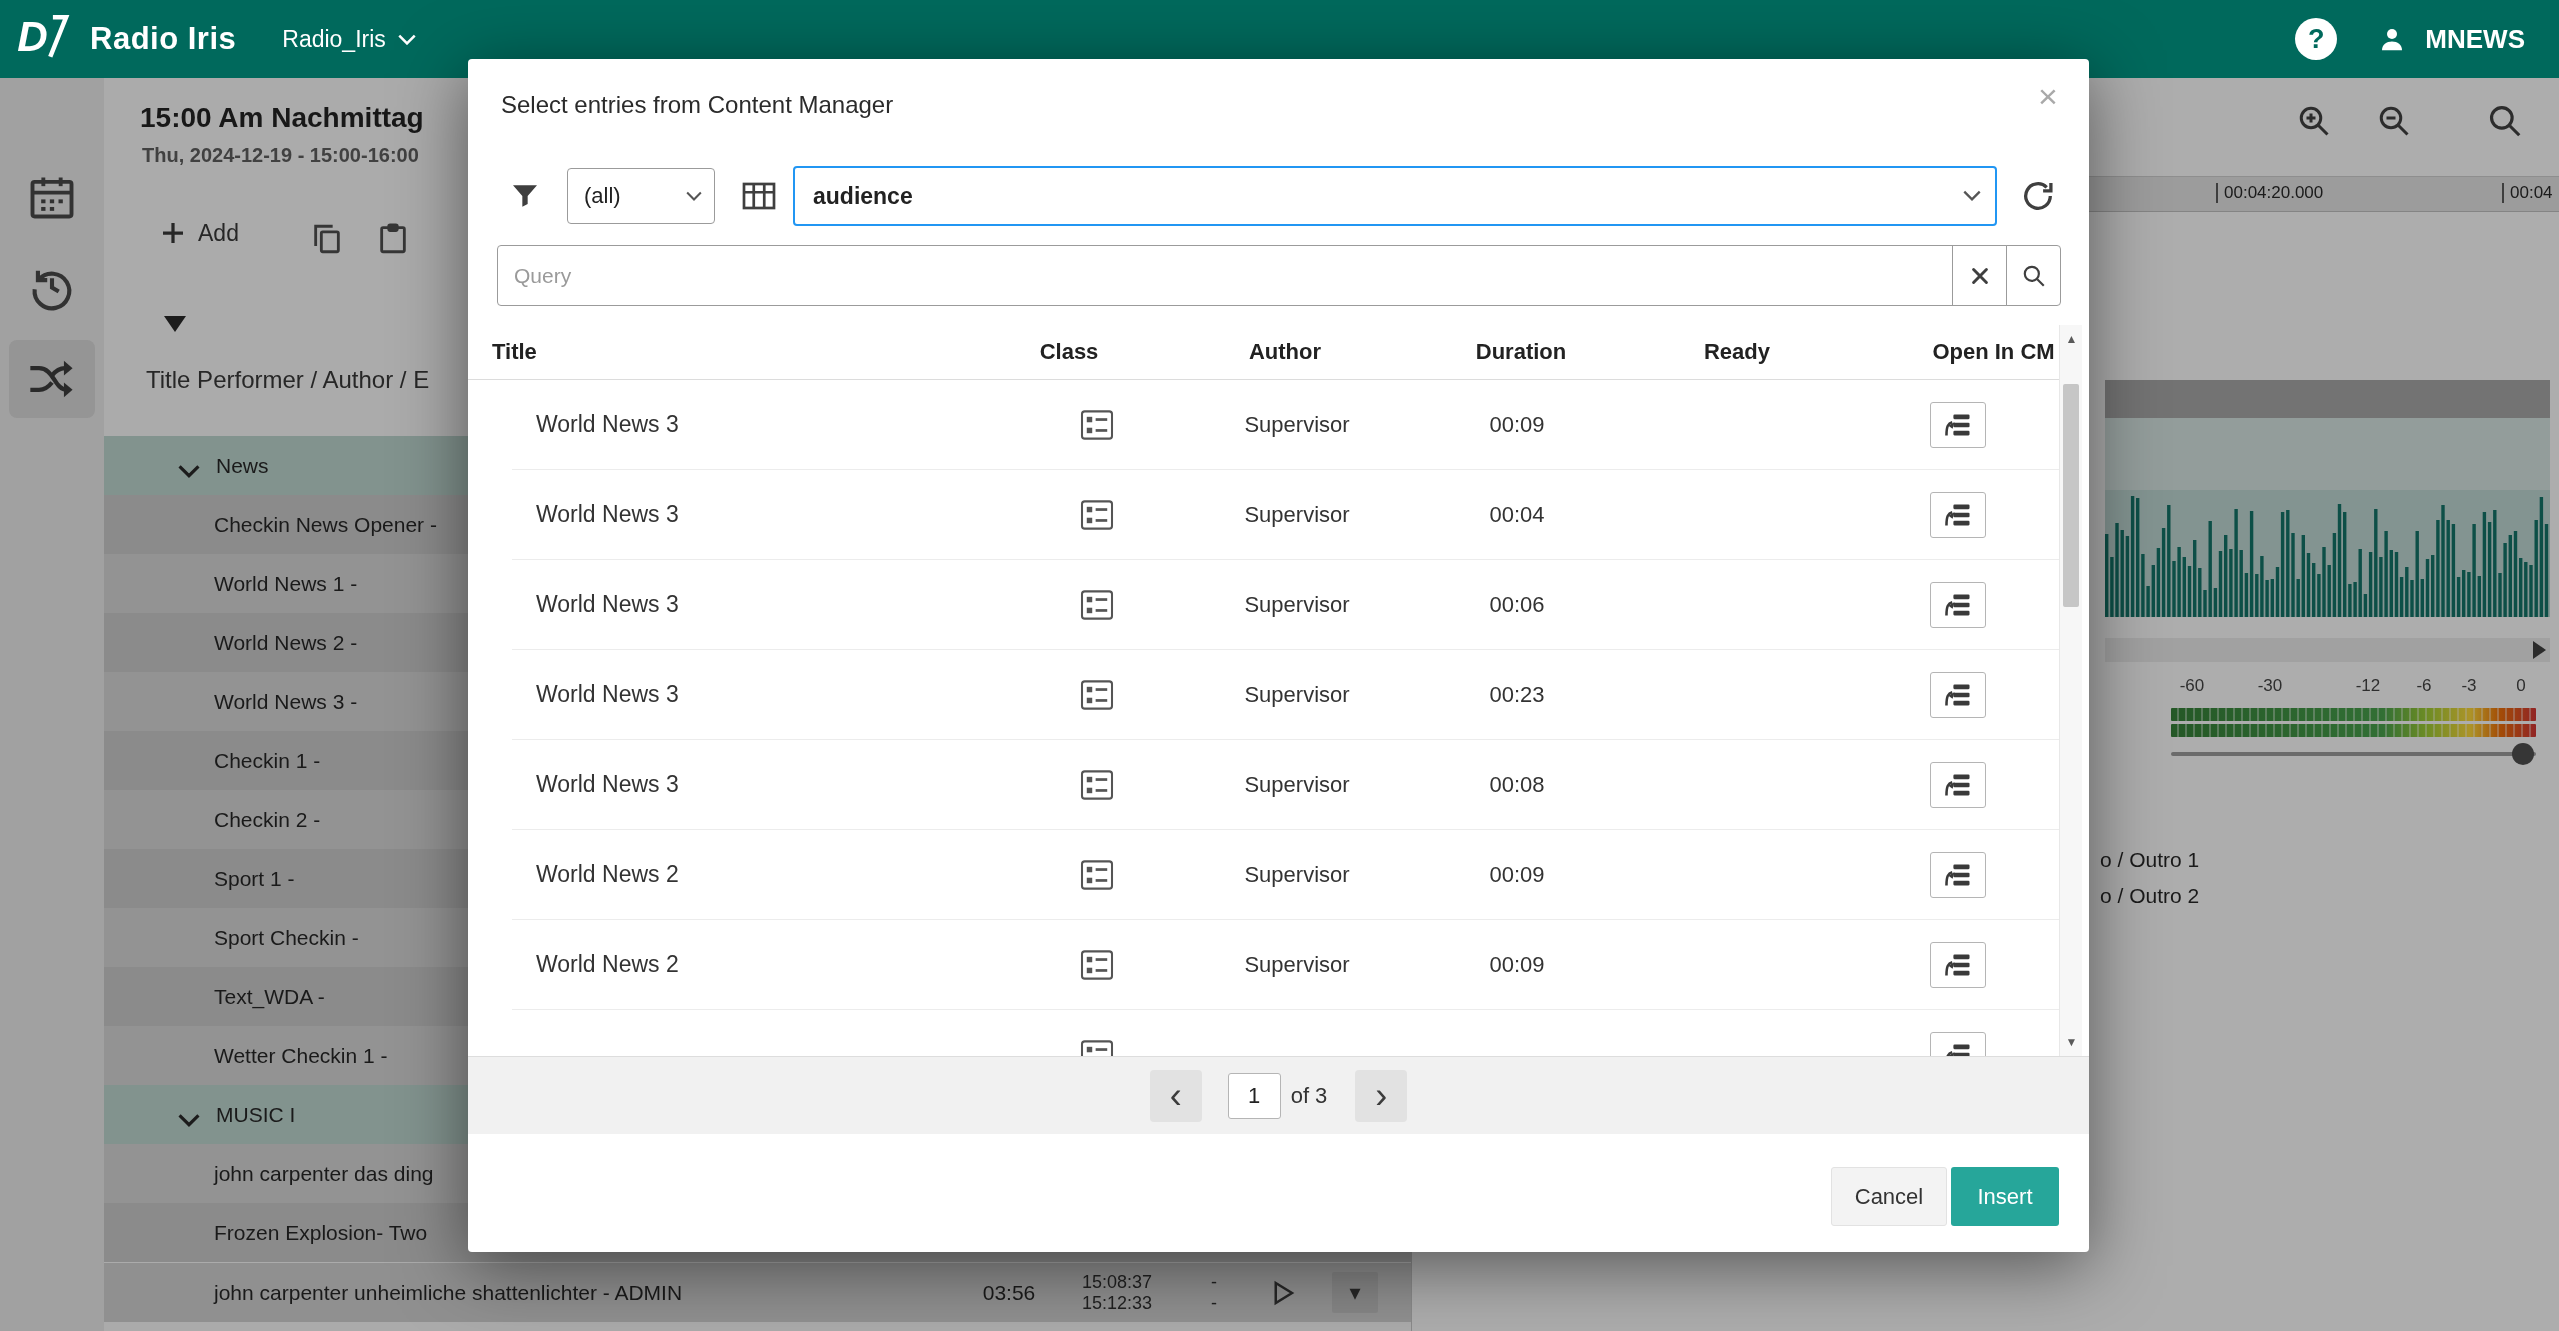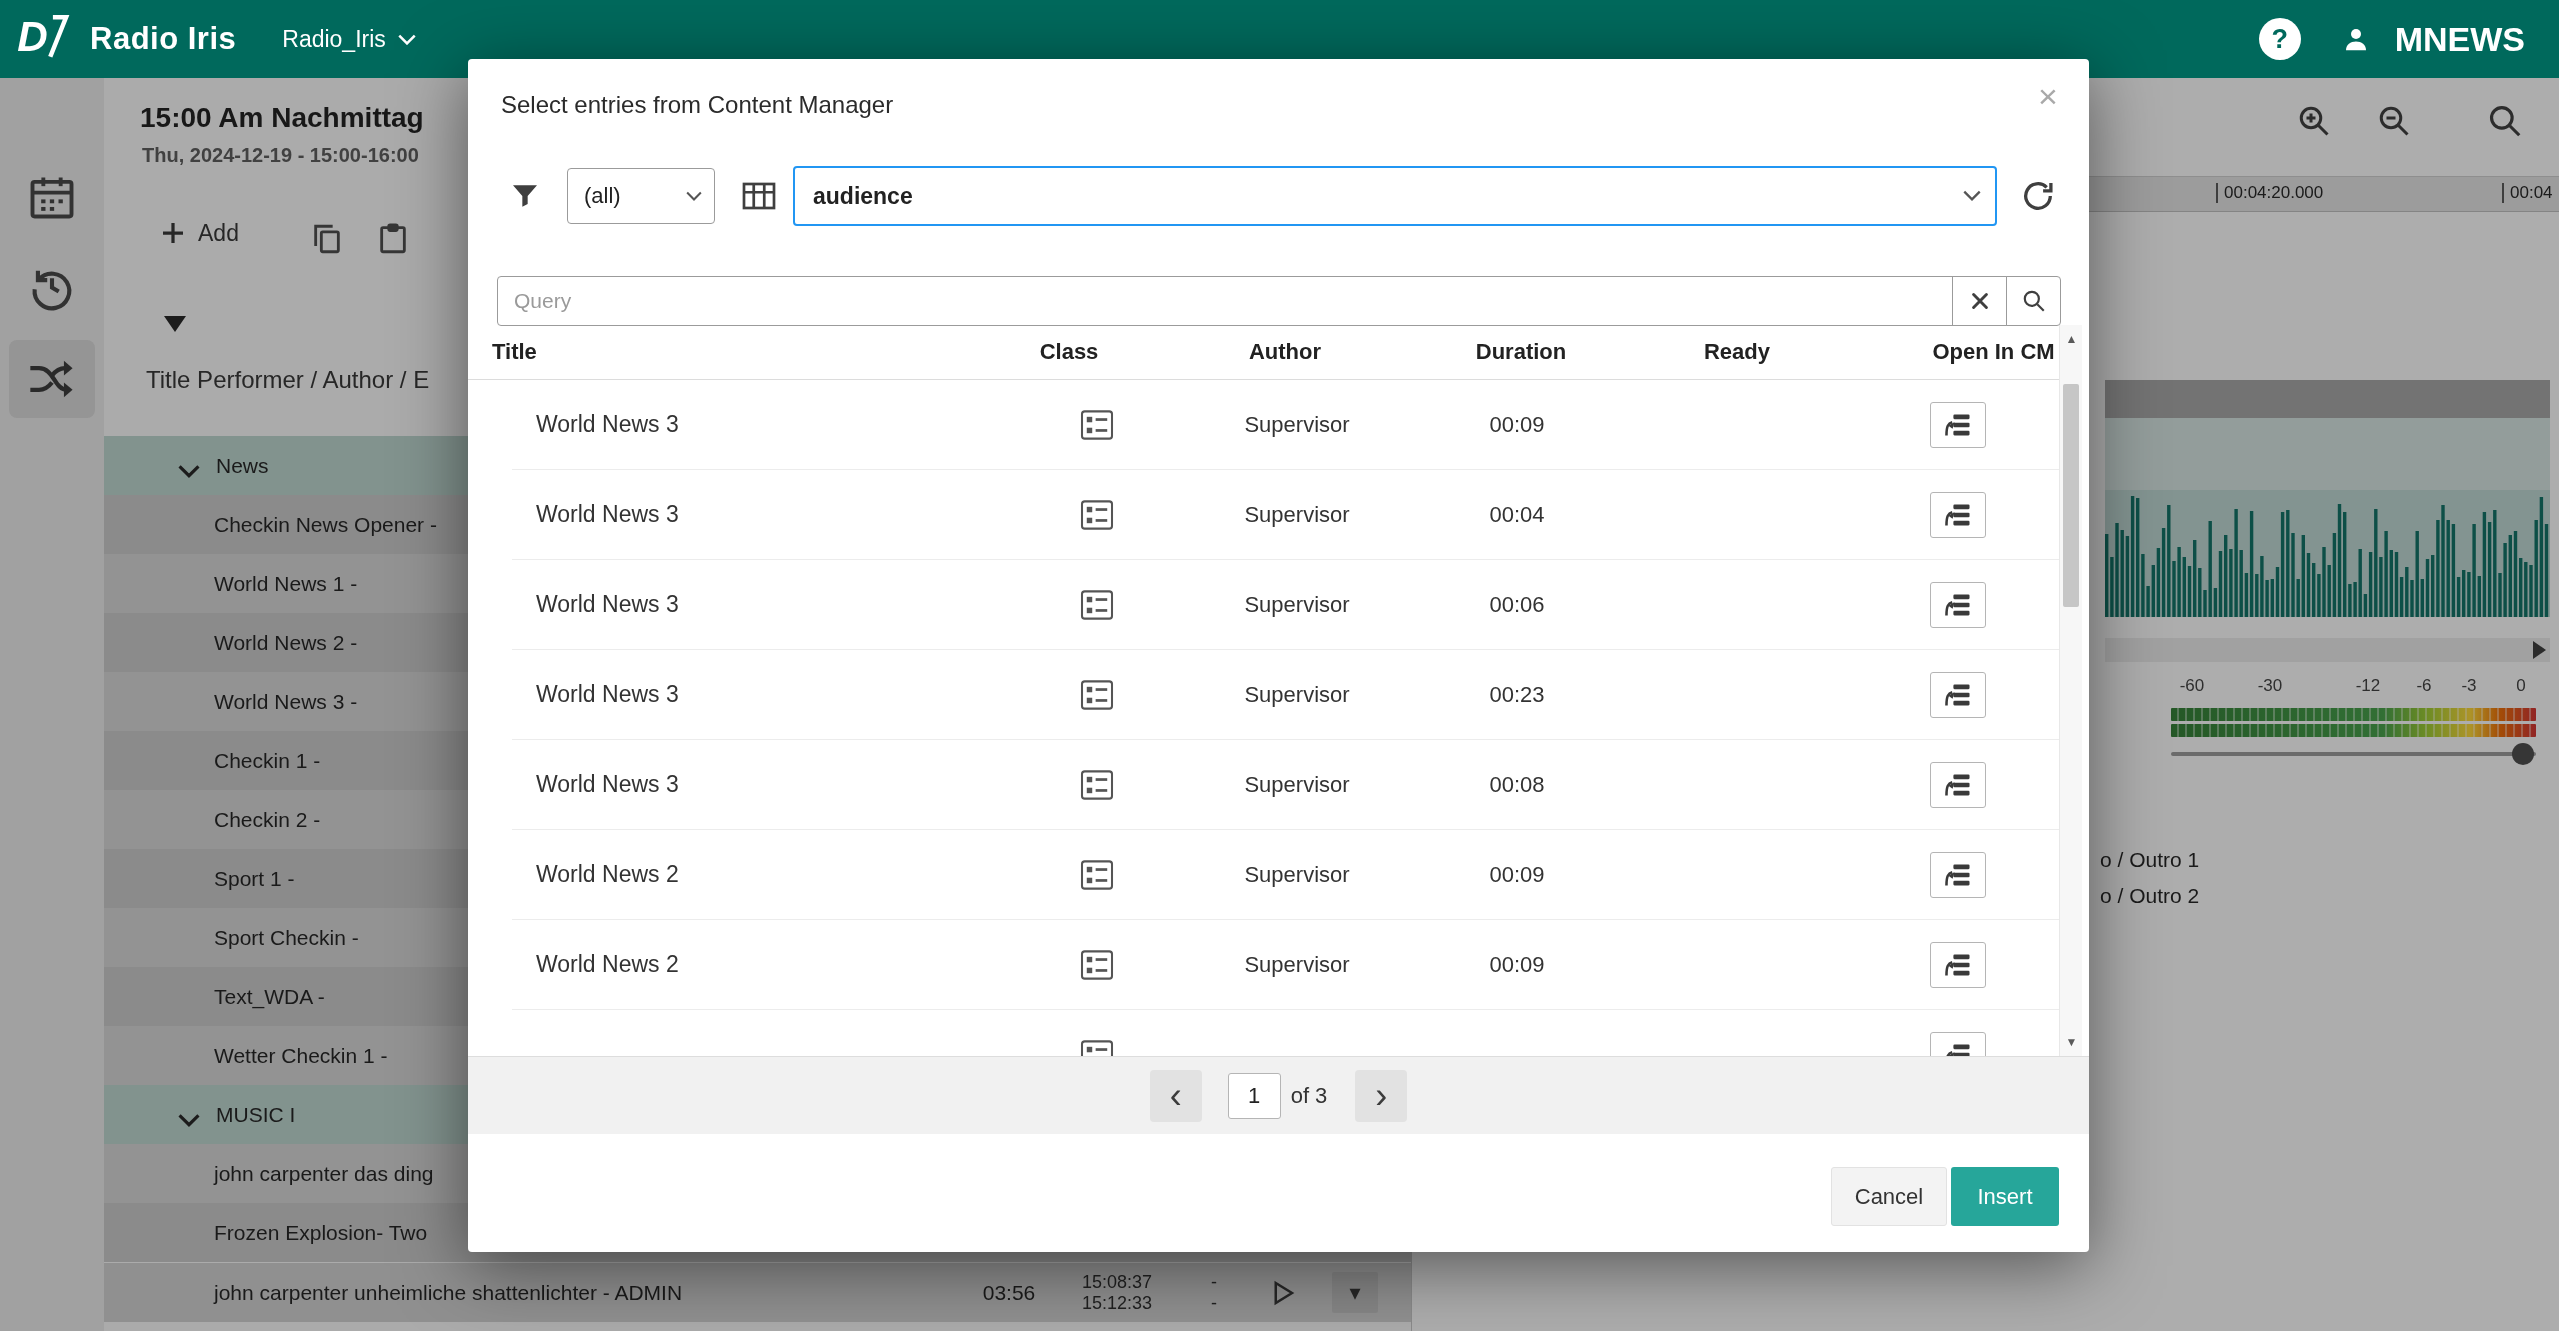--- a/index.html
+++ b/index.html
@@ -9,21 +9,21 @@
 
   
   .topbar { position:absolute; left:0; top:0; width:2559px; height:78px;
     background:#00695c; color:#fff; display:flex; align-items:center; z-index:10; }
   .logo { margin-left:16px; width:60px; height:52px; flex:0 0 auto; }
   .app-name { font-size:31px; font-weight:bold; margin-left:14px; letter-spacing:.5px; }
   .workspace { margin-left:46px; font-size:23px; display:flex; align-items:center; gap:12px; cursor:pointer; }
   .topbar-right { margin-left:auto; margin-right:34px; display:flex; align-items:center; gap:40px; }
   .help-btn { width:42px; height:42px; border-radius:50%; background:#fff; color:#00695c;
     display:grid; place-items:center; font-size:27px; font-weight:bold; }
-  .user-chip { display:flex; align-items:center; gap:24px; font-size:34px; font-weight:bold; }
+  .user-chip { display:flex; align-items:center; gap:18px; font-size:26px; font-weight:bold; }
 
   
   .sidebar { position:absolute; left:0; top:78px; width:104px; height:1253px; background:#ececec; }
   .side-icon { position:absolute; left:9px; width:86px; height:78px; display:grid; place-items:center; color:#444; }
   .side-icon.active { background:#d9d9d9; border-radius:8px; }
 
   
   .left-panel { position:absolute; left:104px; top:78px; width:1308px; height:1253px;
     background:#fbfbfb; border-right:1px solid #c9c9c9; overflow:hidden; }
   .show-title { position:absolute; left:36px; top:24px; font-size:28px; font-weight:bold; color:#1c1c1c; white-space:nowrap; }
@@ -96,21 +96,21 @@
   .cat-select { width:148px; height:56px; border:1px solid #9b9b9b; border-radius:4px; background:#fff;
     display:flex; align-items:center; padding:0 12px 0 16px; font-size:22px; color:#222; margin-right:26px; }
   .cat-select .lbl { flex:1; }
   .grid-ic { width:36px; height:32px; margin-right:16px; background:none; border:none; display:grid; place-items:center; }
   .combo { flex:1; height:60px; border:2px solid #2196f3; border-radius:4px; position:relative;
     display:flex; align-items:flex-start; margin-right:18px; background:#fff; }
   .combo input { flex:1; height:100%; border:none; outline:none; background:none; padding:0 40px 0 18px;
     font-size:23px; font-weight:bold; color:#222; font-family:inherit; }
   .combo .chev-abs { position:absolute; right:14px; top:22px; }
   .refresh-btn { width:46px; height:46px; background:none; border:none; display:grid; place-items:center; }
-  .query-row { position:absolute; left:29px; top:186px; width:1564px; height:50px; display:flex;margin-top:31px; }
+  .query-row { position:absolute; left:29px; top:186px; width:1564px; height:61px; display:flex; }
   .query-input { flex:1; border:1px solid #9b9b9b; border-radius:4px 0 0 4px; padding:0 16px;
     font-size:21px; color:#222; font-family:inherit; outline:none; }
   .query-input::placeholder { color:#9a9a9a; }
   .ig-btn { width:55px; border:1px solid #9b9b9b; margin-left:-1px; background:#fff;
     display:grid; place-items:center; }
   .ig-btn.last { border-radius:0 4px 4px 0; }
 
   .cm-grid { display:grid; grid-template-columns:500px 170px 230px 210px 190px 291px; align-items:center; }
   .thead { position:absolute; left:0; top:266px; width:1591px; height:55px;
     border-bottom:1px solid #dcdcdc; font-size:22px; font-weight:bold; color:#222;gap:16px; }

